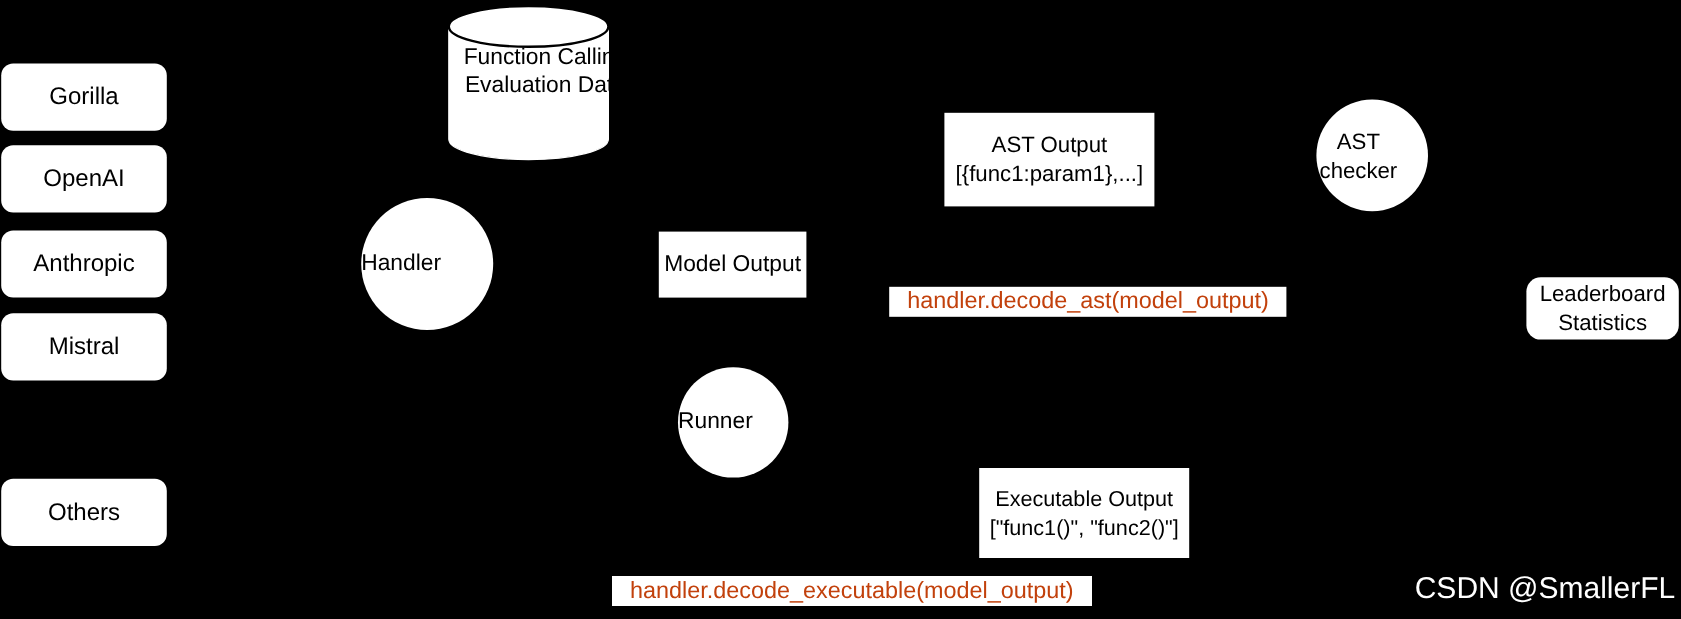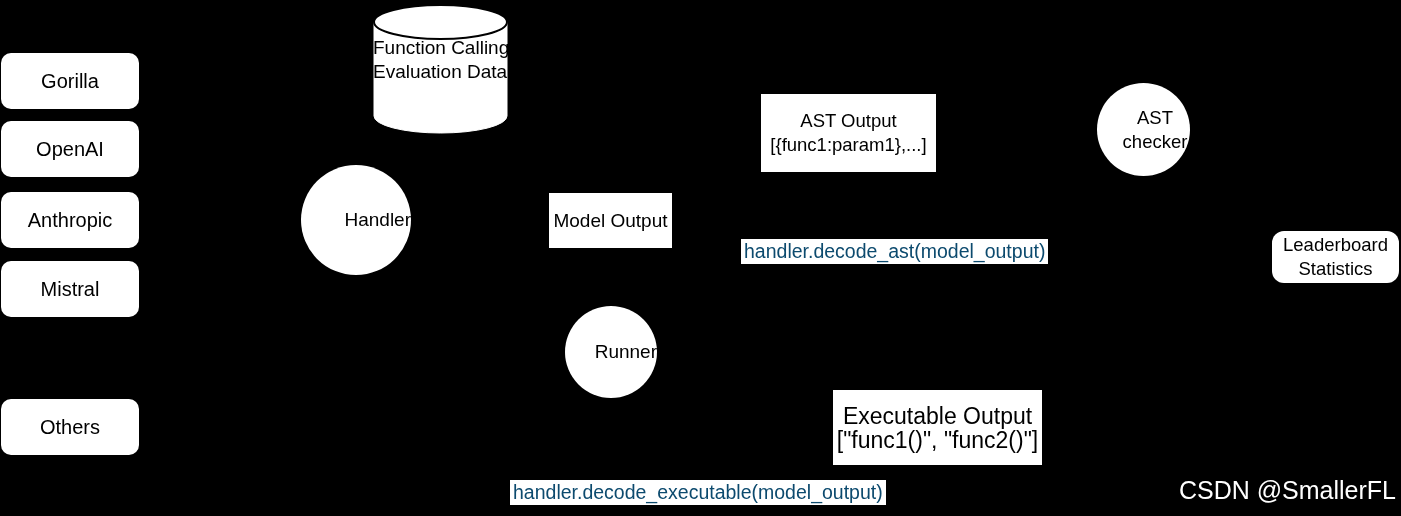--- a/index.html
+++ b/index.html
@@ -38,41 +38,41 @@
     color: #000;
   }
   .rect .line { line-height: 24px; }
   
   .circle {
     position: absolute;
     background: #ffffff;
     border-radius: 50%;
     display: flex;
     align-items: center;
-    justify-content: flex-end;
+    justify-content: flex-start;
     text-align: center;
     font-size: 19px;
     line-height: 24px;
     color: #000;
   }
   
   .cylinder { position: absolute; left: 373px; top: 3px; width: 135px; height: 132px; }
   .cylinder svg { position: absolute; left: 0; top: 0; }
   .cyl-text {
     position: absolute; left: 0; top: 33px; width: 163px;
-    text-align: left; font-size: 19px; line-height: 24px; color: #000;
+    text-align: center; font-size: 19px; line-height: 24px; color: #000;
   }
   
   .code-label {
     position: absolute;
     background: #ffffff;
-    color: #0c4a6e;
+    color: #c2410c;
     font-size: 19.5px;
     line-height: 23px;
-    padding: 1px 3px;
+    padding: 1px 15px;
     white-space: nowrap;
   }
   
   .round-rect {
     position: absolute;
     background: #ffffff;
     border-radius: 12px;
     display: flex;
     align-items: center;
     justify-content: center;
@@ -114,36 +114,36 @@
   </div>
 
   <div class="rect" style="left:549px; top:193px; width:123px; height:55px; font-size:19px;">
     <span>Model Output</span>
   </div>
 
   <div class="circle" style="left:565px; top:306px; width:92px; height:92px;">
     <span>Runner</span>
   </div>
 
-  <div class="rect" style="left:761px; top:94px; width:175px; height:78px; font-size:18.5px;">
+  <div class="rect" style="left:787px; top:94px; width:175px; height:78px; font-size:18.5px;">
     <div class="line">AST Output</div>
     <div class="line">[{func1:param1},...]</div>
   </div>
 
   <div class="circle" style="left:1097px; top:83px; width:93px; height:93px; font-size:18.5px;">
     <span style="width:70px;">AST checker</span>
   </div>
 
   <div class="code-label" style="left:741px; top:239px;">handler.decode_ast(model_output)</div>
 
   <div class="round-rect" style="left:1272px; top:231px; width:127px; height:52px;">
     <span>Leaderboard Statistics</span>
   </div>
 
-  <div class="rect" style="left:833px; top:390px; width:209px; height:75px; font-size:23px;">
+  <div class="rect" style="left:816px; top:390px; width:175px; height:75px; font-size:18px;">
     <div class="line">Executable Output</div>
     <div class="line">["func1()", "func2()"]</div>
   </div>
 
 
   <div class="code-label" style="left:510px; top:480px;">handler.decode_executable(model_output)</div>
 
   <div class="watermark">CSDN @SmallerFL</div>
 
 </div>

